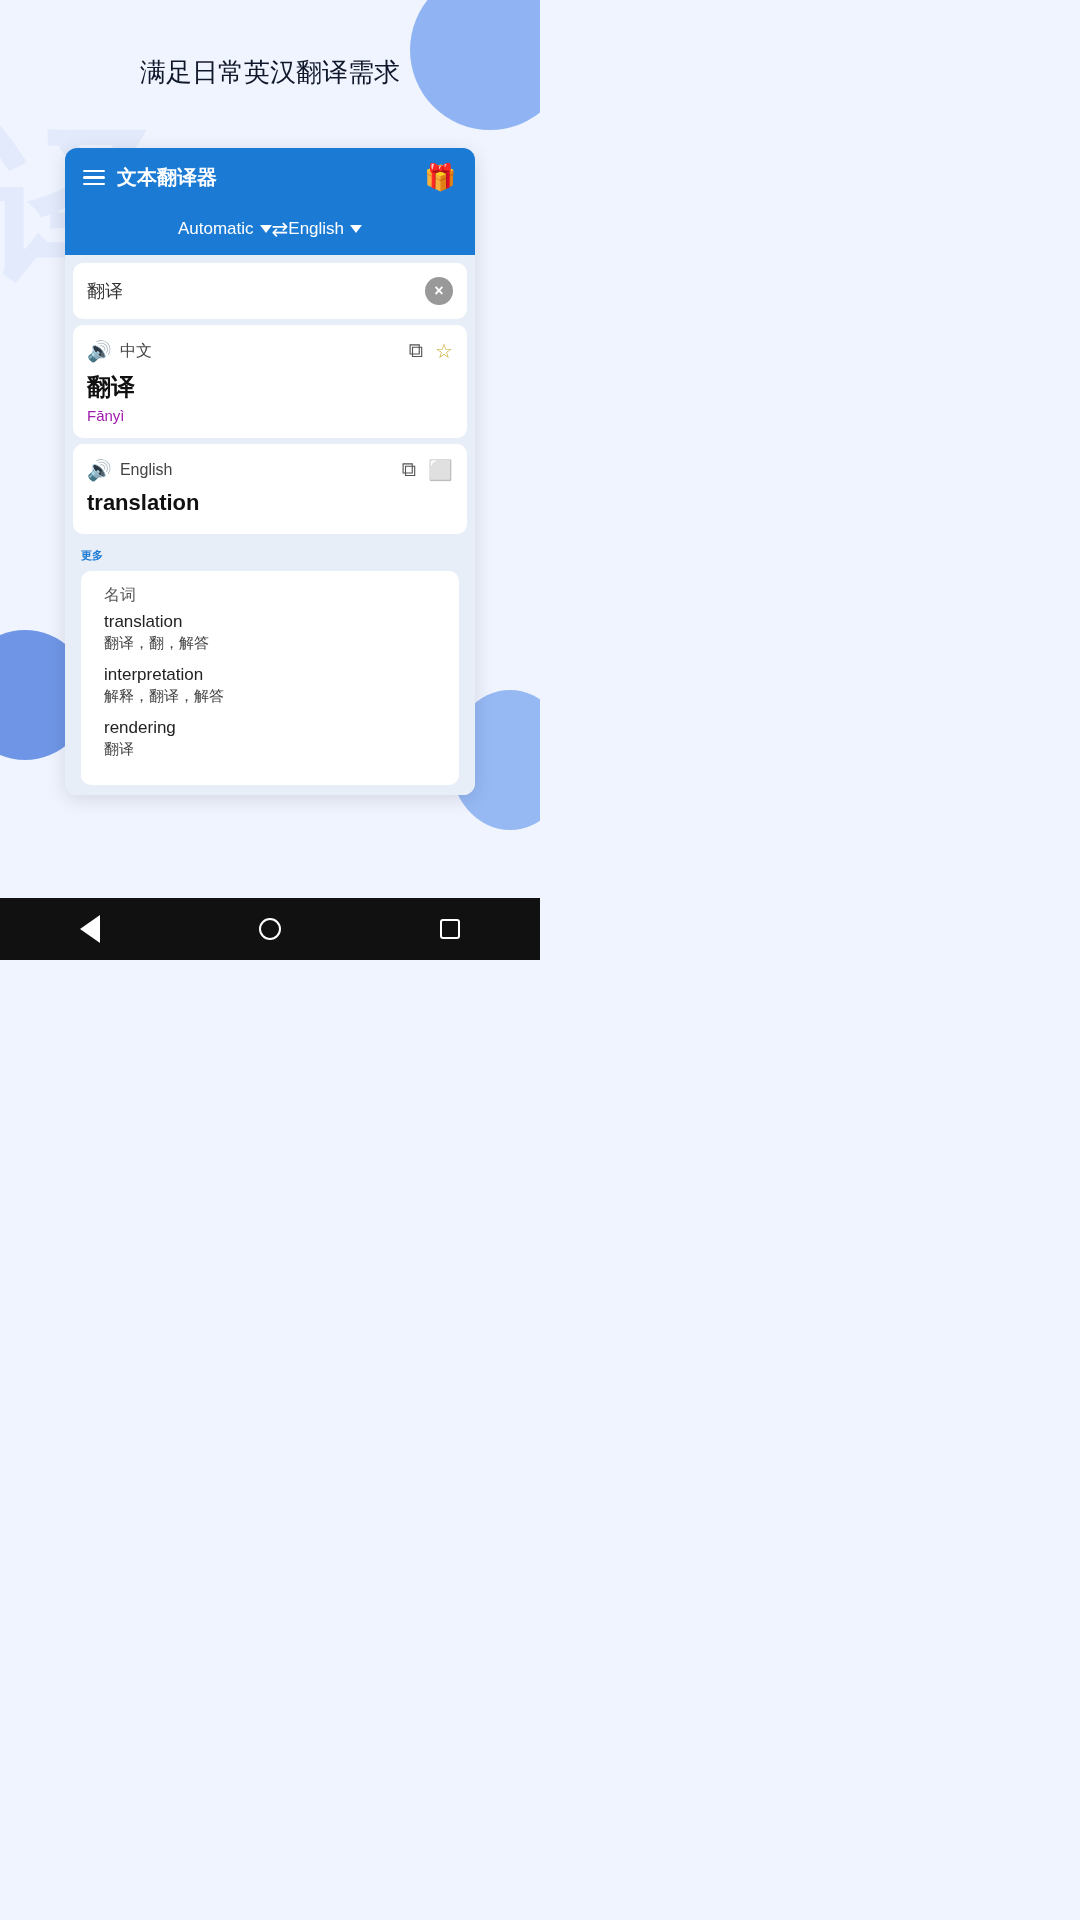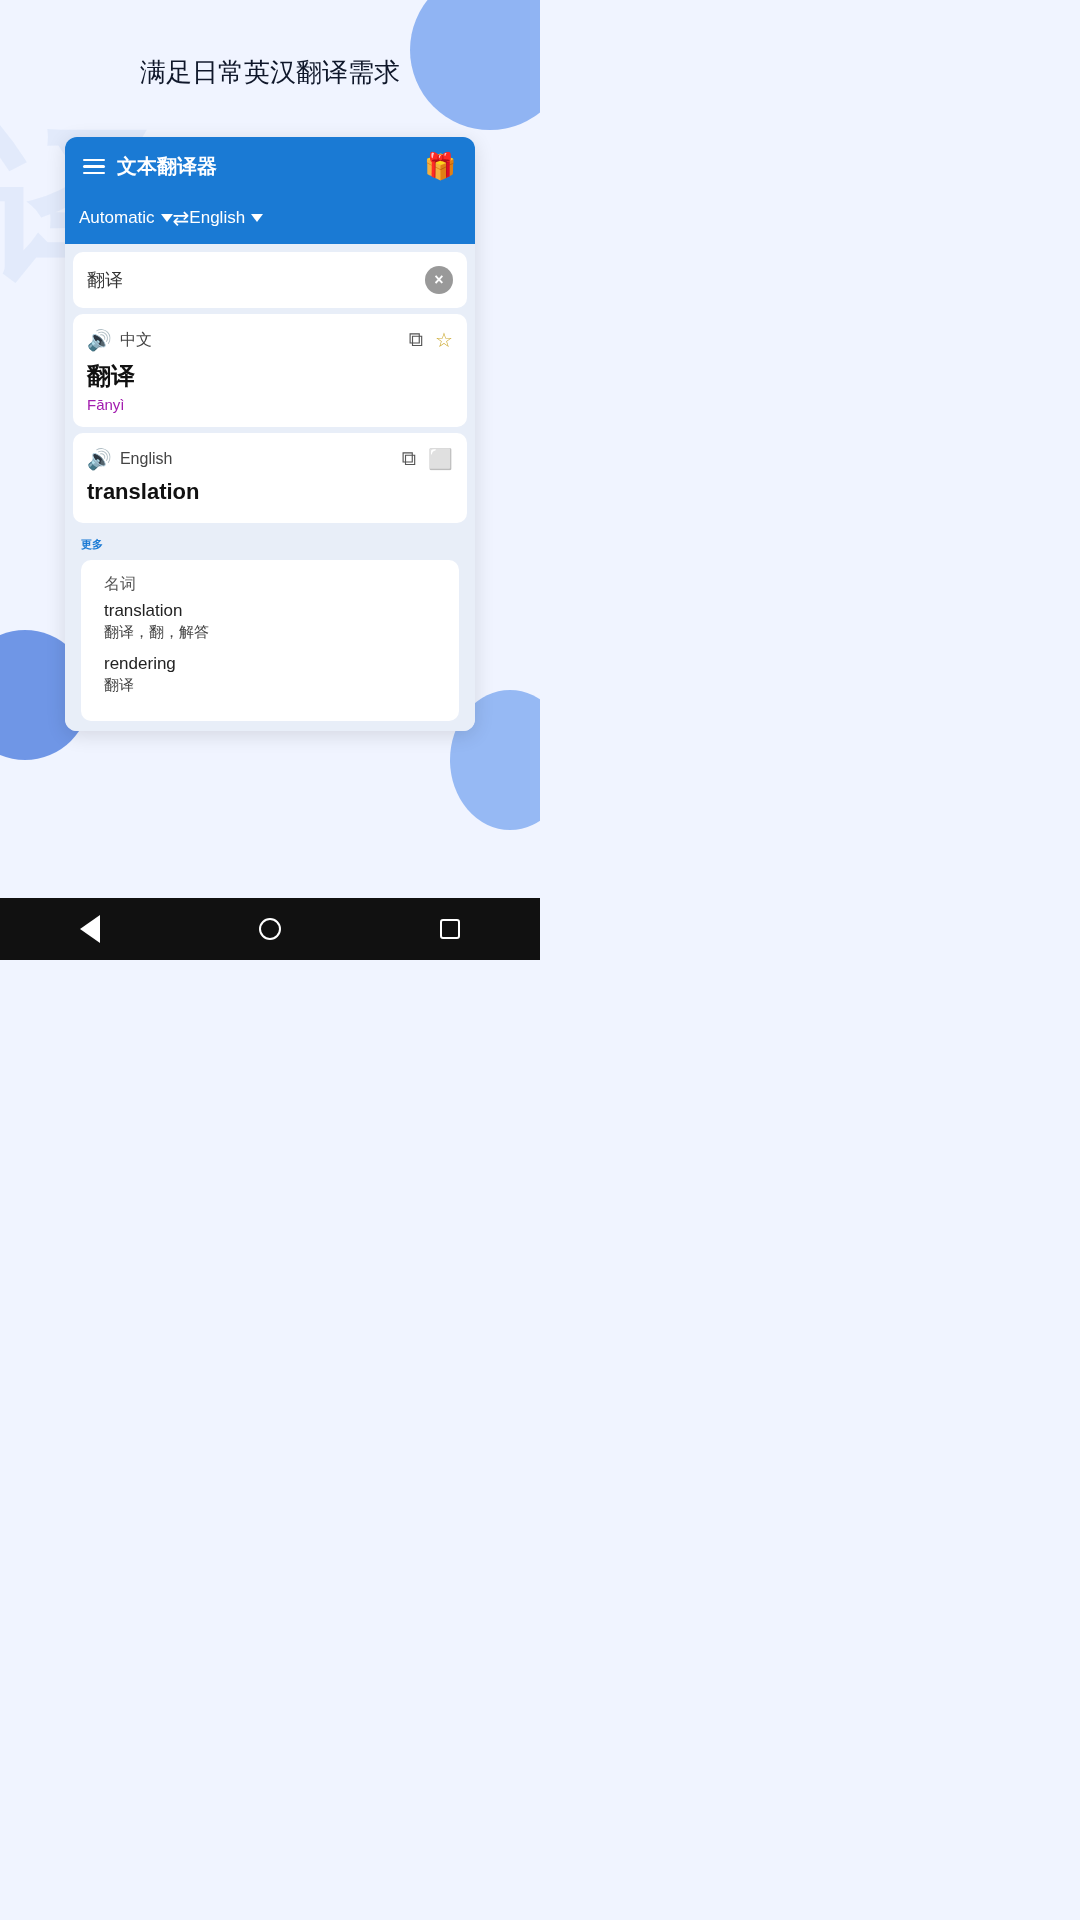--- a/index.html
+++ b/index.html
@@ -75,21 +75,21 @@
     .header-subtitle {
       font-size: 26px;
       color: #0f172a;
       font-weight: 400;
     }
 
     
     .app-card {
       position: relative;
       z-index: 2;
-      margin: 17px auto;
+      margin: 28px auto;
       width: 410px;
       border-radius: 12px;
       overflow: hidden;
       box-shadow: 0 4px 20px rgba(0,0,0,0.12);
       background: #e8eef8;
     }
 
     
     .app-topbar {
       background: #1a7ad4;
@@ -124,21 +124,21 @@
     .gift-icon {
       font-size: 26px;
       cursor: pointer;
     }
 
     
     .lang-bar {
       background: #1a7ad4;
       display: flex;
       align-items: center;
-      justify-content: flex-start;
+      justify-content: center;
       padding: 10px 14px 14px;
     }
     .lang-select {
       display: flex;
       align-items: center;
       gap: 6px;
       color: white;
       font-size: 17px;
       cursor: pointer;
     }
@@ -390,20 +390,24 @@
 
   <div class="more-section">
     <div class="more-label">更多</div>
     <div class="more-card">
       <div class="more-category">名词</div>
       <div class="more-entry">
         <div class="more-entry-en">translation</div>
         <div class="more-entry-zh">翻译，翻，解答</div>
       </div>
       <div class="more-entry">
+        <div class="more-entry-en">interpretation</div>
+        <div class="more-entry-zh">解释，翻译，解答</div>
+      </div>
+      <div class="more-entry">
         <div class="more-entry-en">rendering</div>
         <div class="more-entry-zh">翻译</div>
       </div>
     </div>
   </div>
 
 </div>
 
 <div class="nav-bar">
   <div class="nav-btn">

